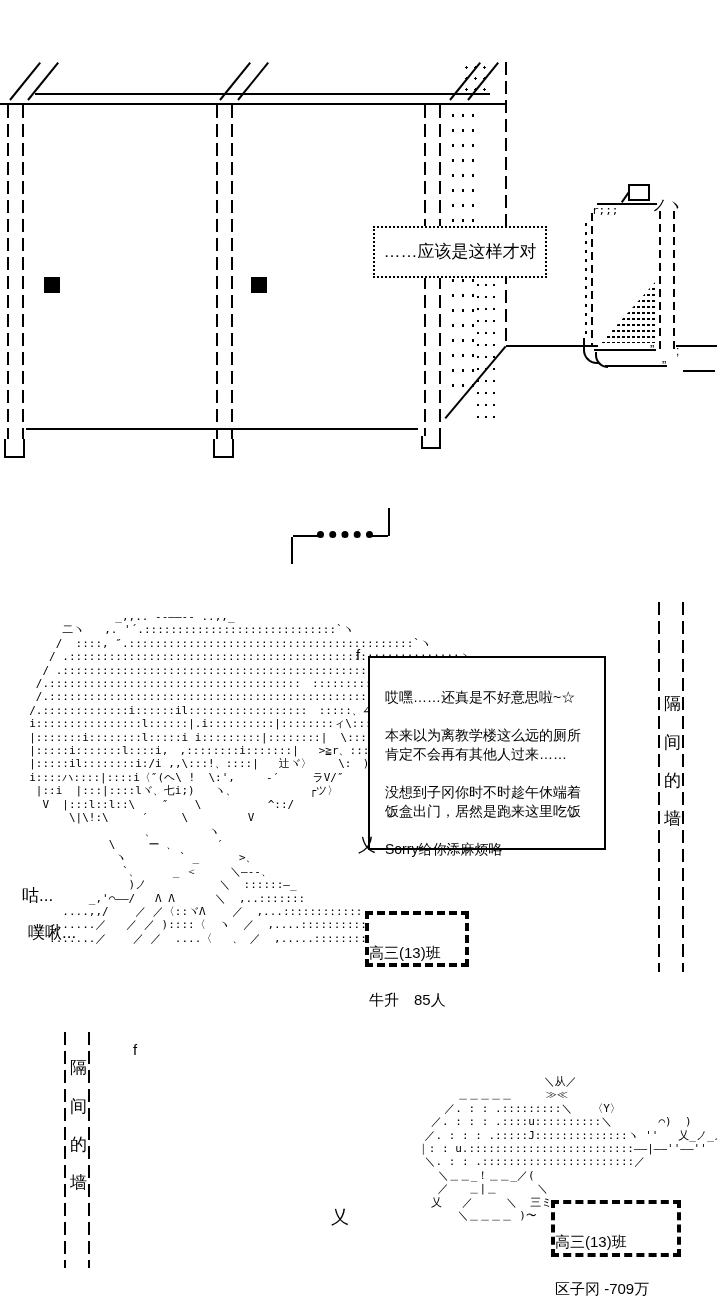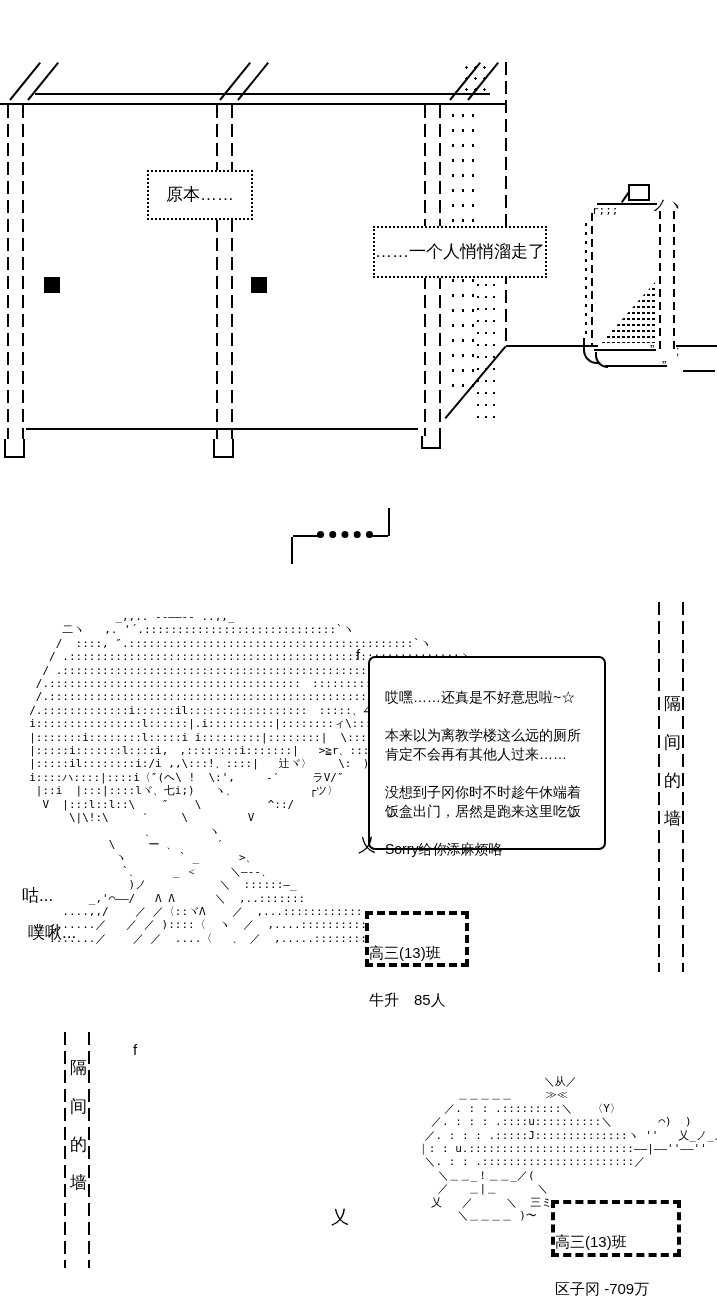--- a/index.html
+++ b/index.html
@@ -14,21 +14,21 @@
           background:repeating-linear-gradient(180deg,#000 0 13px,transparent 13px 19px); }
   .vdash-s{ position:absolute; width:2px;
           background:repeating-linear-gradient(180deg,#000 0 8px,transparent 8px 13px); }
   .hatch{ position:absolute; width:48px; height:2px; background:#000;
           transform:rotate(-51deg); transform-origin:left center; }
   .dots { position:absolute;
           background-image:radial-gradient(#000 1.1px, transparent 1.1px); }
   .foot { position:absolute; border:2px solid #000; border-top:none; background:#fff; }
   .dot-bubble { position:absolute; border:2px dotted #000; background:#fff;
           text-align:center; font-size:17px; z-index:5; }
-  .speech { position:absolute; border:2px solid #000; border-radius:7px; background:#fff;
+  .speech { position:absolute; border:2px solid #000; border-radius:0; background:#fff;
           font-size:14px; line-height:19px; white-space:pre-line;
           padding:11px 10px 8px 15px; z-index:5; }
   .aa   { position:absolute; font-family:"DejaVu Sans Mono", monospace;
           font-size:11px; line-height:13.4px; white-space:pre; }
   .namebox { position:absolute; border:4px dashed #000; background:#fff; text-align:left;
           font-size:15px; line-height:1.55; padding-top:3px; white-space:pre-line; z-index:6; }
   .wall-label { position:absolute; writing-mode:vertical-rl; text-orientation:upright;
           font-size:17px; letter-spacing:38px; background:transparent; z-index:4; }
   .sfx  { position:absolute; font-size:17px; }
   .glyph{ position:absolute; }
@@ -89,25 +89,22 @@
   <div class="vdash-s" style="left:673px;top:211px;height:143px"></div>
   <div class="dots" style="left:601px;top:280px;width:56px;height:63px;background-size:5px 6px;clip-path:polygon(100% 0,100% 100%,0 100%)"></div>
   <div class="arc-out" style="left:583px;top:338px;width:16px;height:26px"></div>
   <div class="ln" style="left:594px;top:349px;width:62px;height:2px"></div>
   <div class="arc-out" style="left:595px;top:352px;width:13px;height:16px"></div>
   <div class="ln" style="left:605px;top:365px;width:62px;height:2px"></div>
   <div class="glyph" style="left:650px;top:342px;font-size:13px">”</div>
   <div class="glyph" style="left:662px;top:358px;font-size:13px">”</div>
   <div class="glyph" style="left:676px;top:344px;font-size:12px">;</div>
 
-  <div class="dot-bubble" style="left:147px;top:170px;width:106px;height:50px;padding-top:11px">
-    <span>原本……</span>
-  </div>
   <div class="dot-bubble" style="left:373px;top:226px;width:174px;height:52px;padding-top:12px">
-    <span>……一个人悄悄溜走了</span>
+    <span>……应该是这样才对</span>
   </div>
 
   <div class="ln" style="left:388px;top:508px;width:2px;height:28px"></div>
   <div class="ln" style="left:293px;top:535px;width:26px;height:2px"></div>
   <div class="bigdots" style="left:317px;top:531px;width:56px"></div>
   <div class="ln" style="left:371px;top:535px;width:17px;height:2px"></div>
   <div class="ln" style="left:291px;top:537px;width:2px;height:27px"></div>
 
   <pre class="aa" style="left:16px;top:610px">               _,,.. -‐――‐- ..,,_
        二ヽ   ,. '´.:::::::::::::::::::::::::::::`ヽ

